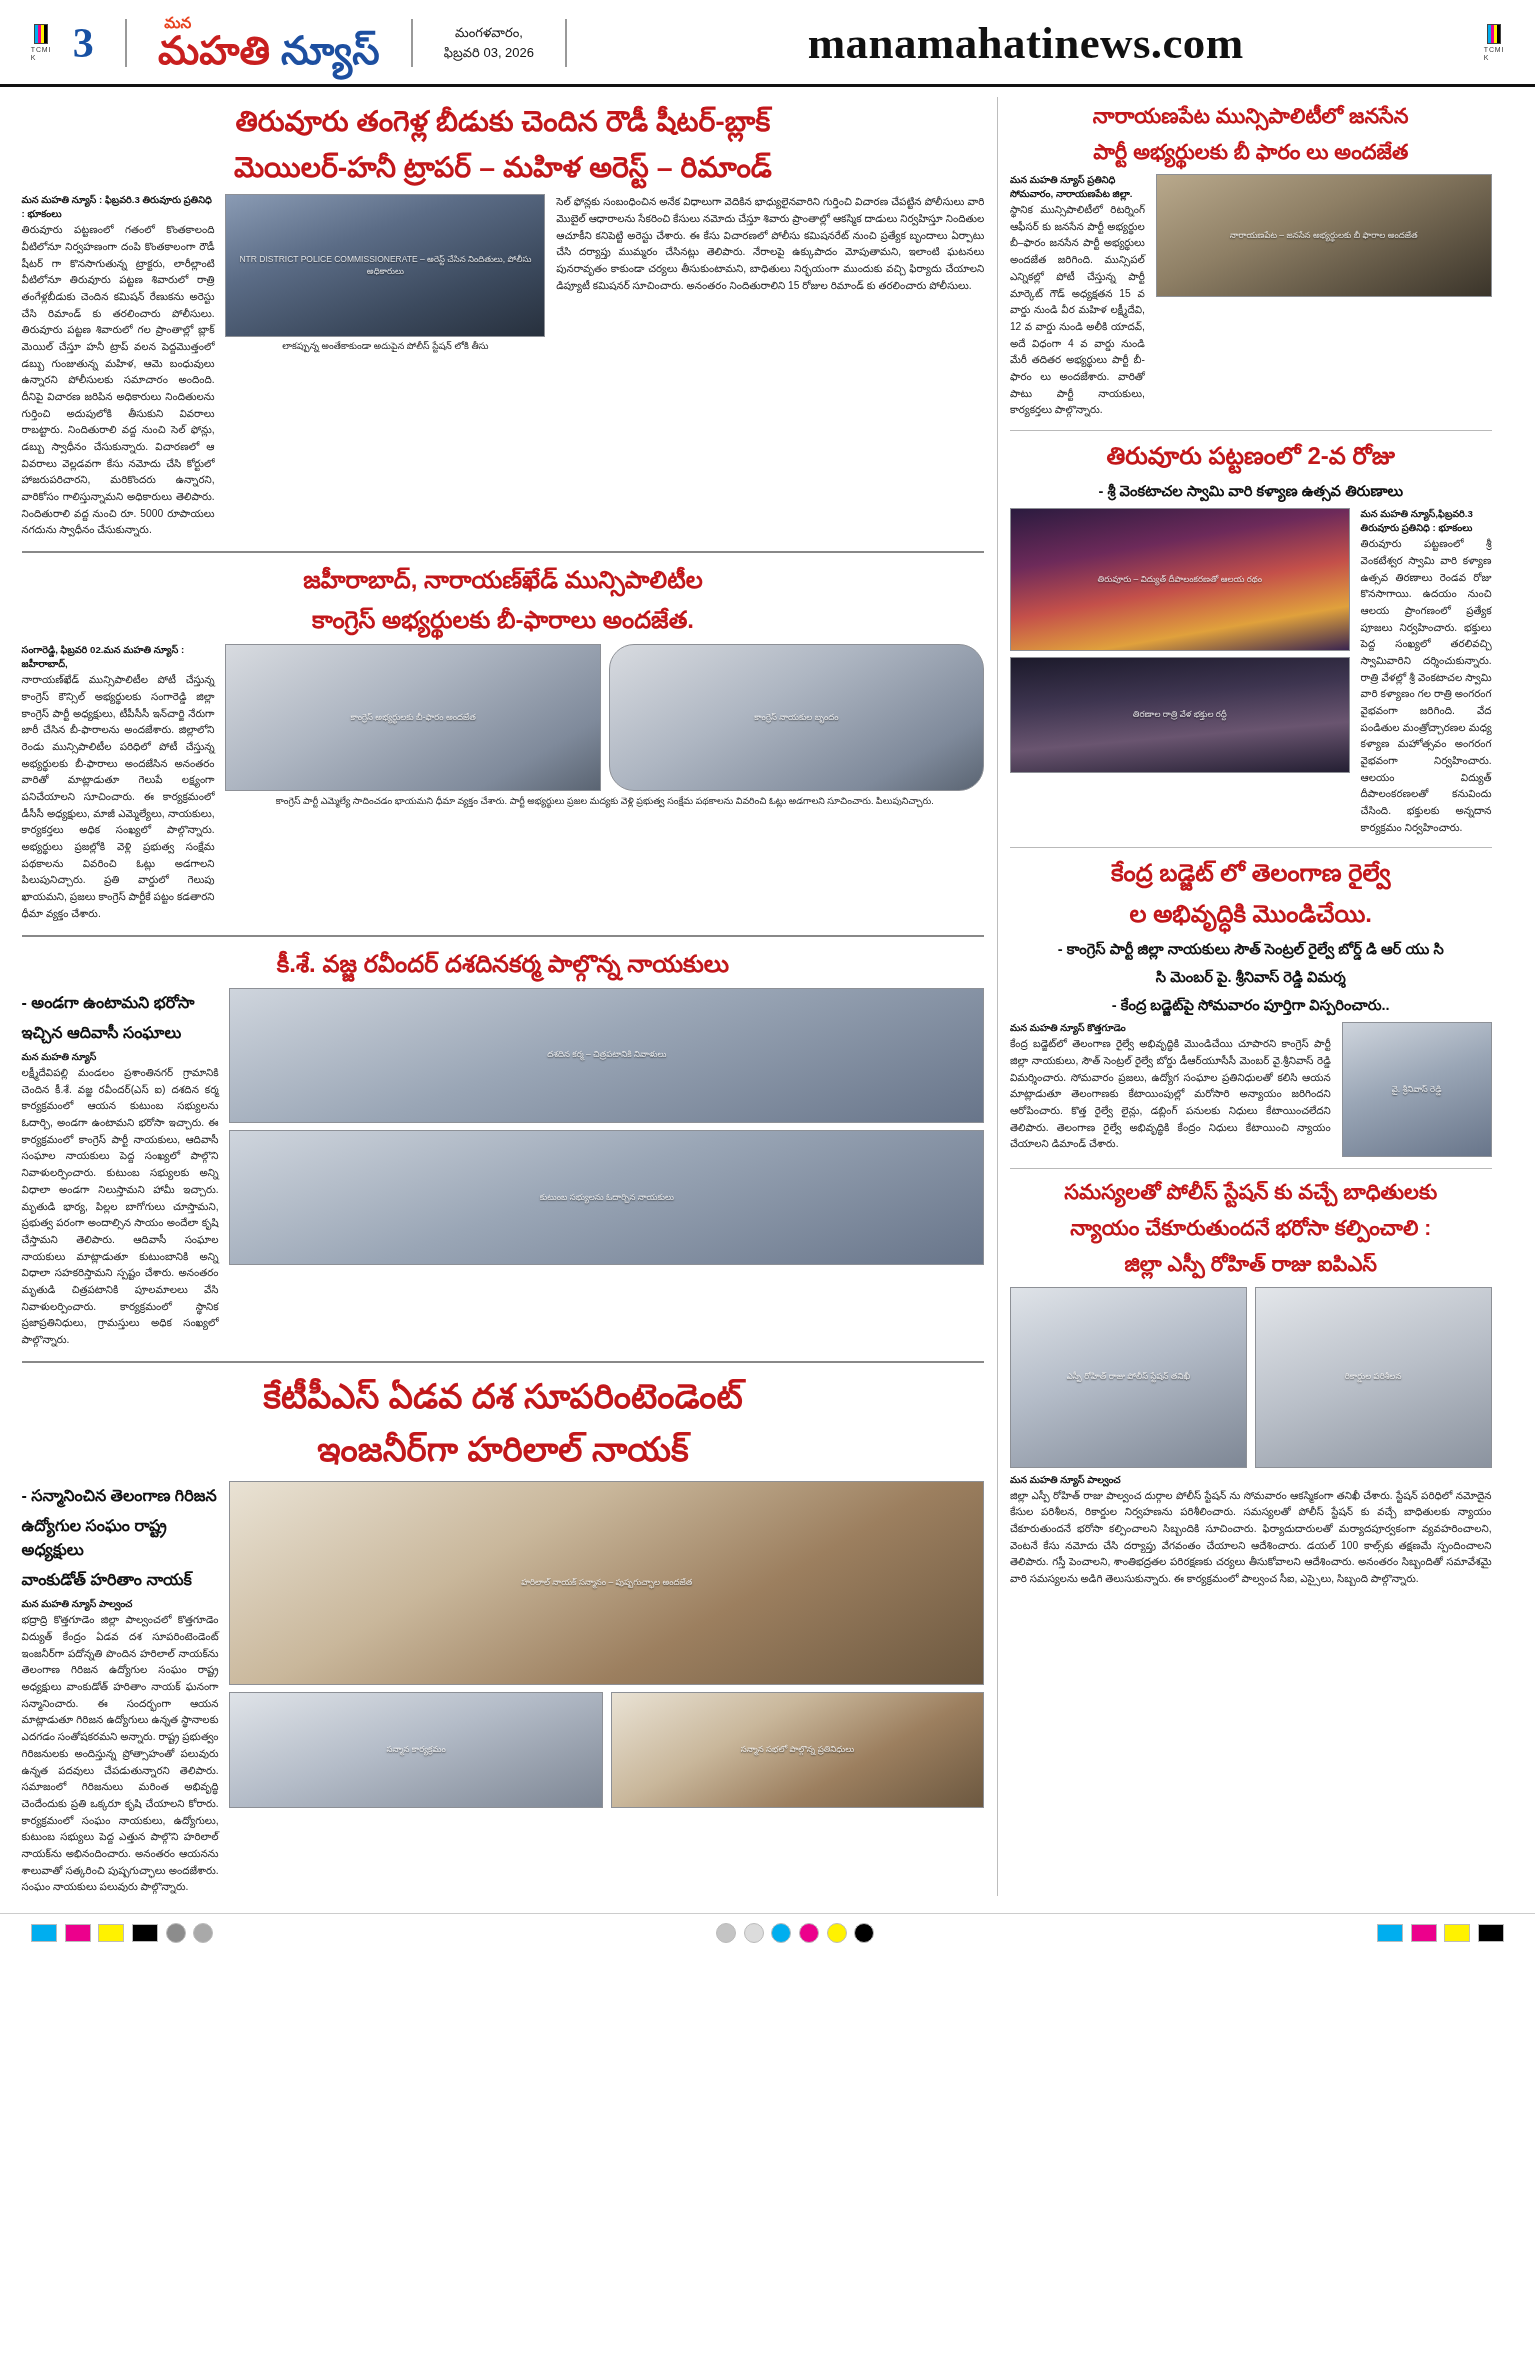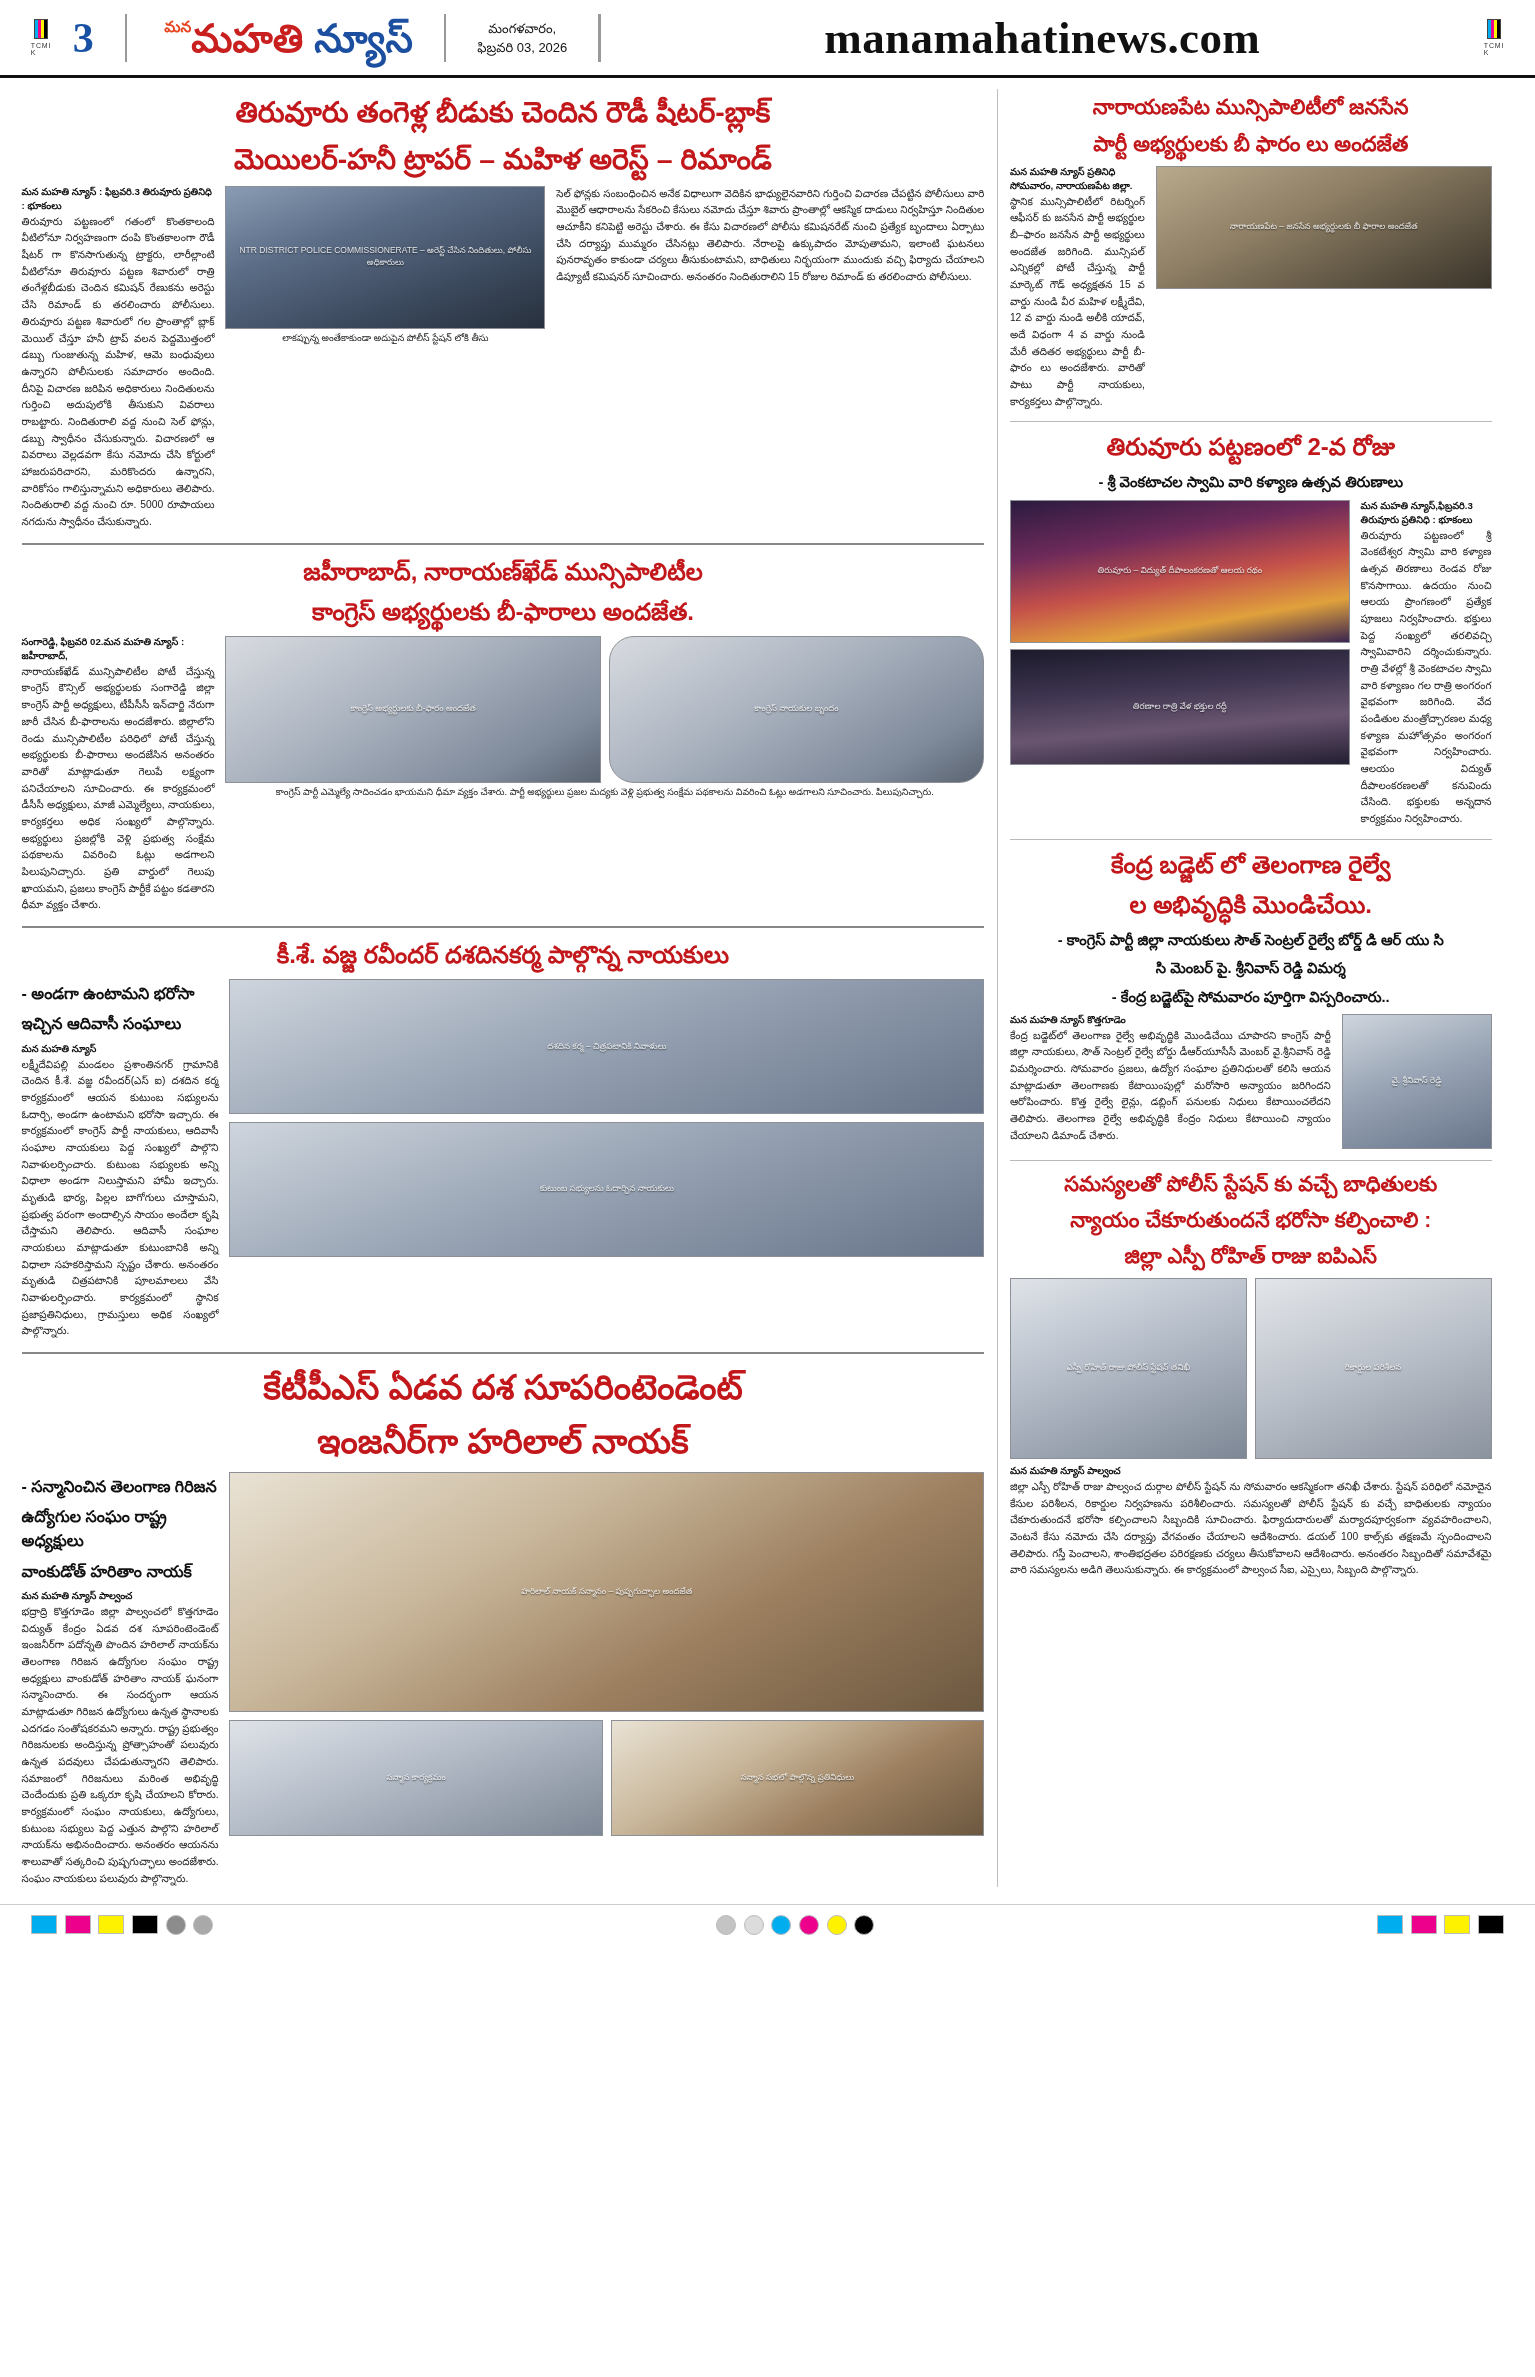--- a/index.html
+++ b/index.html
@@ -41,20 +41,21 @@
     font-size:42px;
     font-weight:bold;
     color:#1851a3;
     padding:0 17px 0 7.7px;
     font-family:"Liberation Serif", serif;
   }
   .vsep { width:2.3px; background:#999; height:48px; }
   .logo-box {
     padding:3.1px 17px;
     display:flex;
+    flex-direction:column;
     align-items:flex-end;
     justify-content:center;
   }
   .logo-small {
     font-size:15.4px; color:#e8431f; font-weight:bold; line-height:1;
     align-self:flex-start; margin-left:6.2px;
   }
   .logo-main {
     font-size:39px;
     font-weight:bold;
@@ -292,21 +293,21 @@
         <div class="hl red xl">ఇంజనీర్‌గా హరిలాల్ నాయక్</div>
         <div class="flow" style="margin-top:7.7px;">
           <div class="txt" style="flex:0 0 197px;">
             <div class="sub-left">- సన్మానించిన తెలంగాణ గిరిజన</div>
             <div class="sub-left">ఉద్యోగుల సంఘం రాష్ట్ర అధ్యక్షులు</div>
             <div class="sub-left">వాంకుడోత్ హరితాం నాయక్</div>
             <div class="byline">మన మహతి న్యూస్ పాల్వంచ</div>
             <div class="body-text">భద్రాద్రి కొత్తగూడెం జిల్లా పాల్వంచలో కొత్తగూడెం విద్యుత్ కేంద్రం ఏడవ దశ సూపరింటెండెంట్ ఇంజనీర్‌గా పదోన్నతి పొందిన హరిలాల్ నాయక్‌ను తెలంగాణ గిరిజన ఉద్యోగుల సంఘం రాష్ట్ర అధ్యక్షులు వాంకుడోత్ హరితాం నాయక్ ఘనంగా సన్మానించారు. ఈ సందర్భంగా ఆయన మాట్లాడుతూ గిరిజన ఉద్యోగులు ఉన్నత స్థానాలకు ఎదగడం సంతోషకరమని అన్నారు. రాష్ట్ర ప్రభుత్వం గిరిజనులకు అందిస్తున్న ప్రోత్సాహంతో పలువురు ఉన్నత పదవులు చేపడుతున్నారని తెలిపారు. సమాజంలో గిరిజనులు మరింత అభివృద్ధి చెందేందుకు ప్రతి ఒక్కరూ కృషి చేయాలని కోరారు. కార్యక్రమంలో సంఘం నాయకులు, ఉద్యోగులు, కుటుంబ సభ్యులు పెద్ద ఎత్తున పాల్గొని హరిలాల్ నాయక్‌ను అభినందించారు. అనంతరం ఆయనను శాలువాతో సత్కరించి పుష్పగుచ్ఛాలు అందజేశారు. సంఘం నాయకులు పలువురు పాల్గొన్నారు.</div>
           </div>
           <div style="flex:1;">
-            <div class="photo ph-flowers" style="height:240px; margin-bottom:7.7px;">
+            <div class="photo ph-flowers" style="height:204px; margin-bottom:7.7px;">
               <div class="ph-label">హరిలాల్ నాయక్ సన్మానం – పుష్పగుచ్ఛాల అందజేత</div>
             </div>
             <div class="photo-grid2">
               <div class="photo ph-office" style="flex:1; height:116px;">
                 <div class="ph-label">సన్మాన కార్యక్రమం</div>
               </div>
               <div class="photo ph-flowers" style="flex:1; height:116px;">
                 <div class="ph-label">సన్మాన సభలో పాల్గొన్న ప్రతినిధులు</div>
               </div>
             </div>

